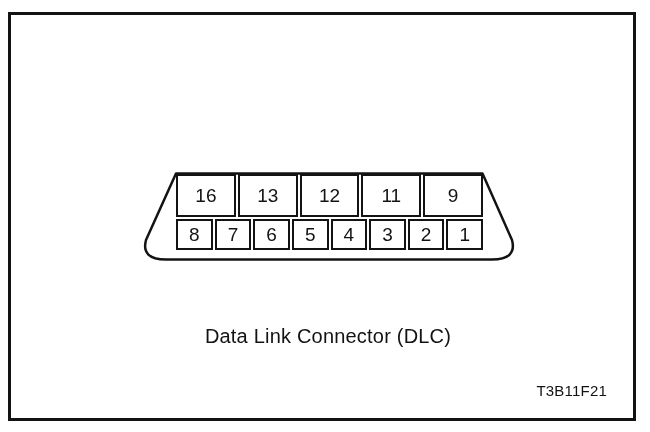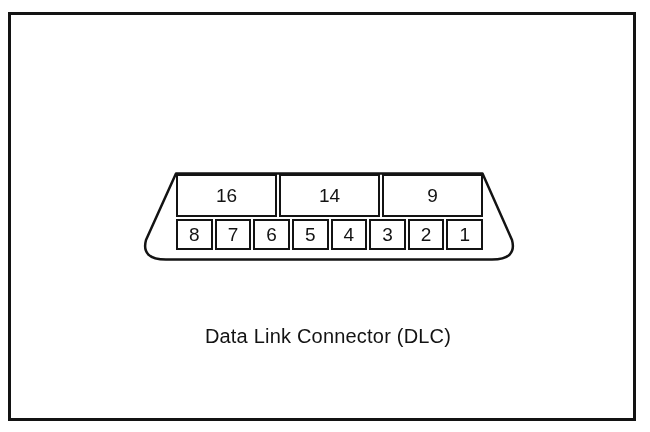--- a/index.html
+++ b/index.html
@@ -87,32 +87,35 @@
 <div class="frame">
 
   <div class="connector" style="left:129px; top:157px;">
     <svg class="outline-svg" width="378" height="91" viewBox="0 0 378 91">
       <path d="M 36 1.5 L 342.5 1.5 L 372 68 Q 377.2 87.5 352 87.5 L 26 87.5 Q 0.8 87.5 6 68 Z" fill="#ffffff" stroke="#131313" stroke-width="2.5" stroke-linejoin="round"></path>
     </svg>
 
     <div class="pin-grid">
       <div class="pin-row row-top">
         <div class="pin-cell">16</div>
-        <div class="pin-cell">14</div>
+        <div class="pin-cell">13</div>
+        <div class="pin-cell">12</div>
+        <div class="pin-cell">11</div>
         <div class="pin-cell">9</div>
       </div>
       <div class="pin-row row-bottom">
         <div class="pin-cell">8</div>
         <div class="pin-cell">7</div>
         <div class="pin-cell">6</div>
         <div class="pin-cell">5</div>
         <div class="pin-cell">4</div>
         <div class="pin-cell">3</div>
         <div class="pin-cell">2</div>
         <div class="pin-cell">1</div>
       </div>
     </div>
   </div>
 
   <div class="caption" style="top:310px; left:-8px;">Data Link Connector (DLC)</div>
 
+  <div class="fig-code" style="top:367px; right:26px;">T3B11F21</div>
 
 </div>
 
 </body></html>

